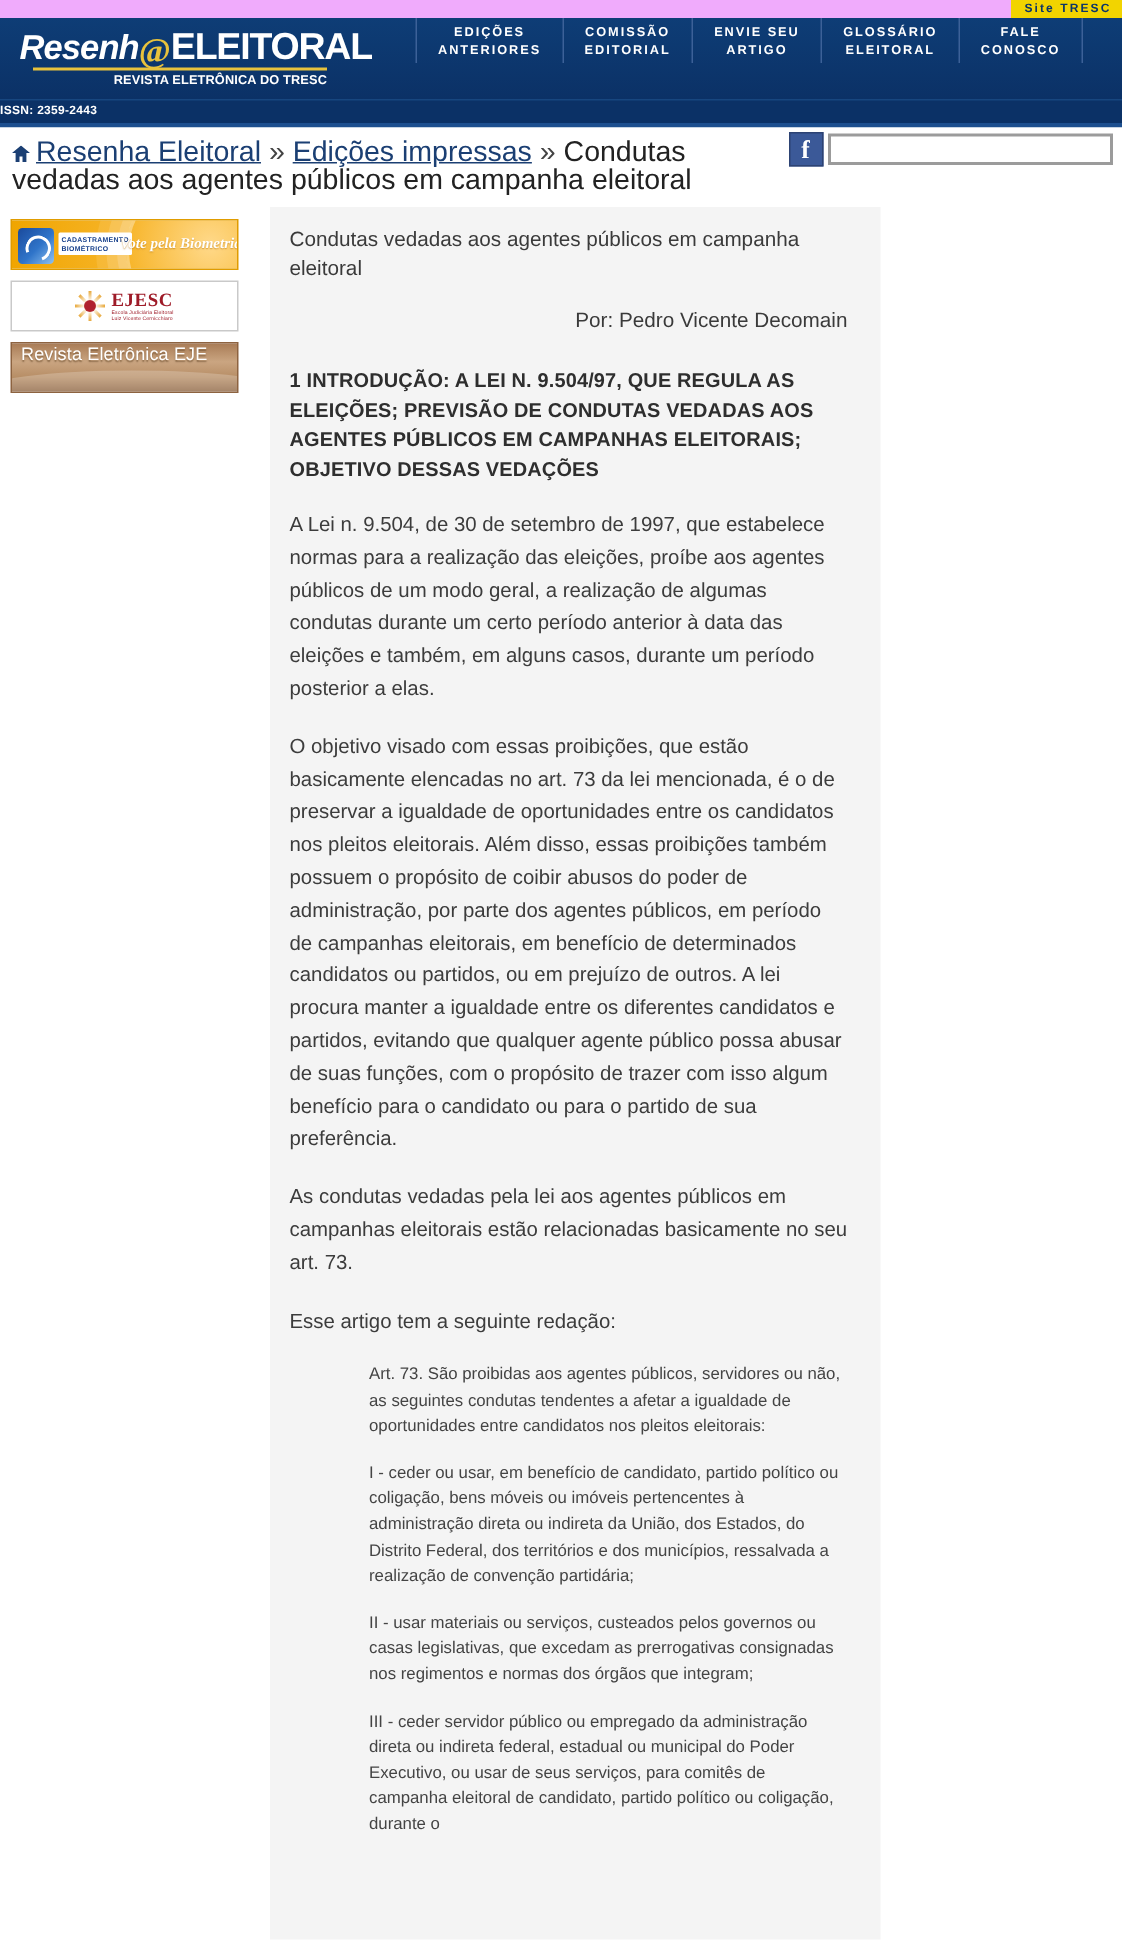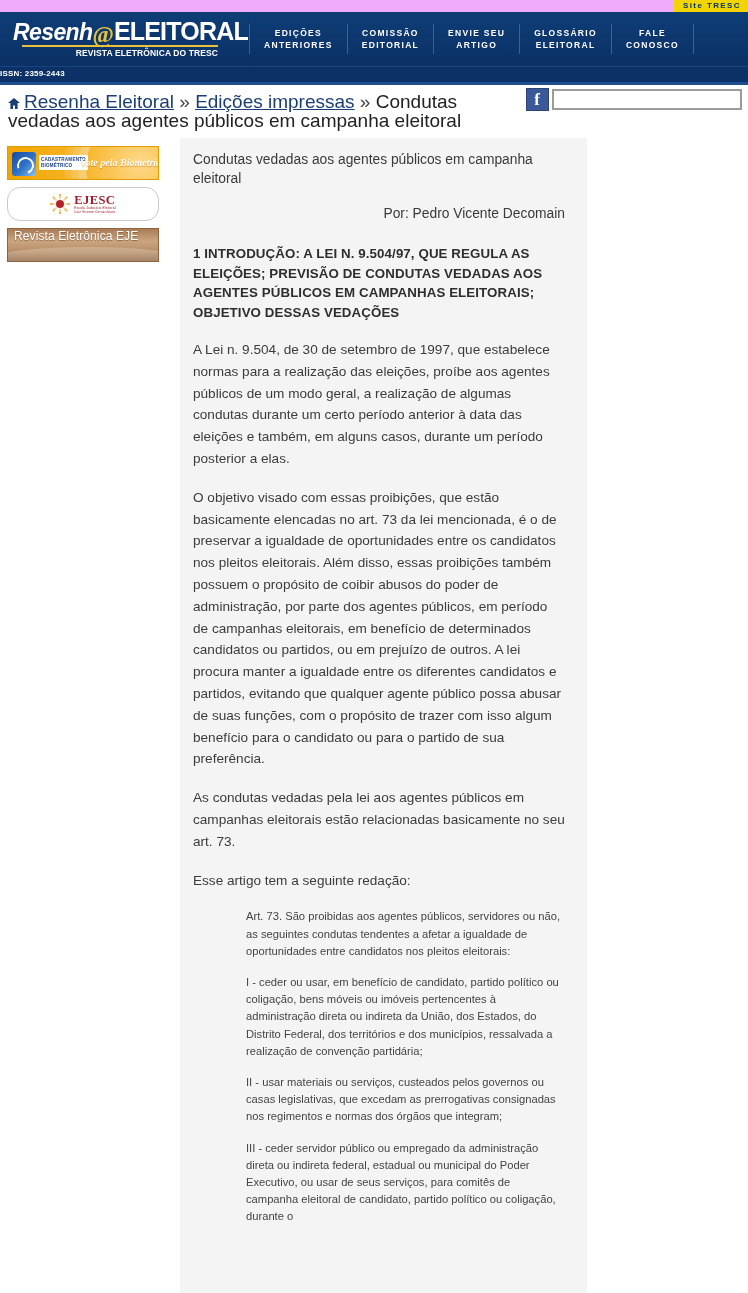--- a/index.html
+++ b/index.html
@@ -38,20 +38,21 @@
   }
 
   
   .header {
     background: #0d3a70;
     background: linear-gradient(180deg,#0e3d76 0%,#0b3166 100%);
     height: 54px;
     position: relative;
     display: flex;
     align-items: flex-start;
+    gap: 28px;
   }
   .brand {
     padding: 7px 0 0 13px;
     width: 218px;
     flex: 0 0 218px;
     position: relative;
   }
   .brand-line {
     white-space: nowrap;
     line-height: 1;
@@ -92,21 +93,20 @@
     text-align: right;
     width: 205px;
     margin-top: 1px;
     font-weight: bold;
     font-family: "Liberation Sans", sans-serif;
   }
 
   
   .nav {
     display: flex;
-    align-items: center;
     height: 54px;
     padding-left: 18px;
   }
   .nav-item {
     border-left: 1px solid #3c6198;
     padding: 0 14px;
     height: 30px;
     display: flex;
     flex-direction: column;
     justify-content: center;
@@ -268,21 +268,20 @@
     white-space: nowrap;
   }
 
   
   .banner-ejesc {
     background: #ffffff;
     border-color: #c9c9c9;
     display: flex;
     align-items: center;
     justify-content: center;
-    border-radius: 13px;
   }
   .ejesc-inner { display:flex; align-items:center; gap:4px; }
   .ejesc-sun {
     width: 20px; height: 20px; position: relative;
   }
   .ejesc-sun .core {
     position:absolute; left:6px; top:6px; width:8px; height:8px;
     border-radius:50%; background:#b0202f;
   }
   .ejesc-sun .ray {

